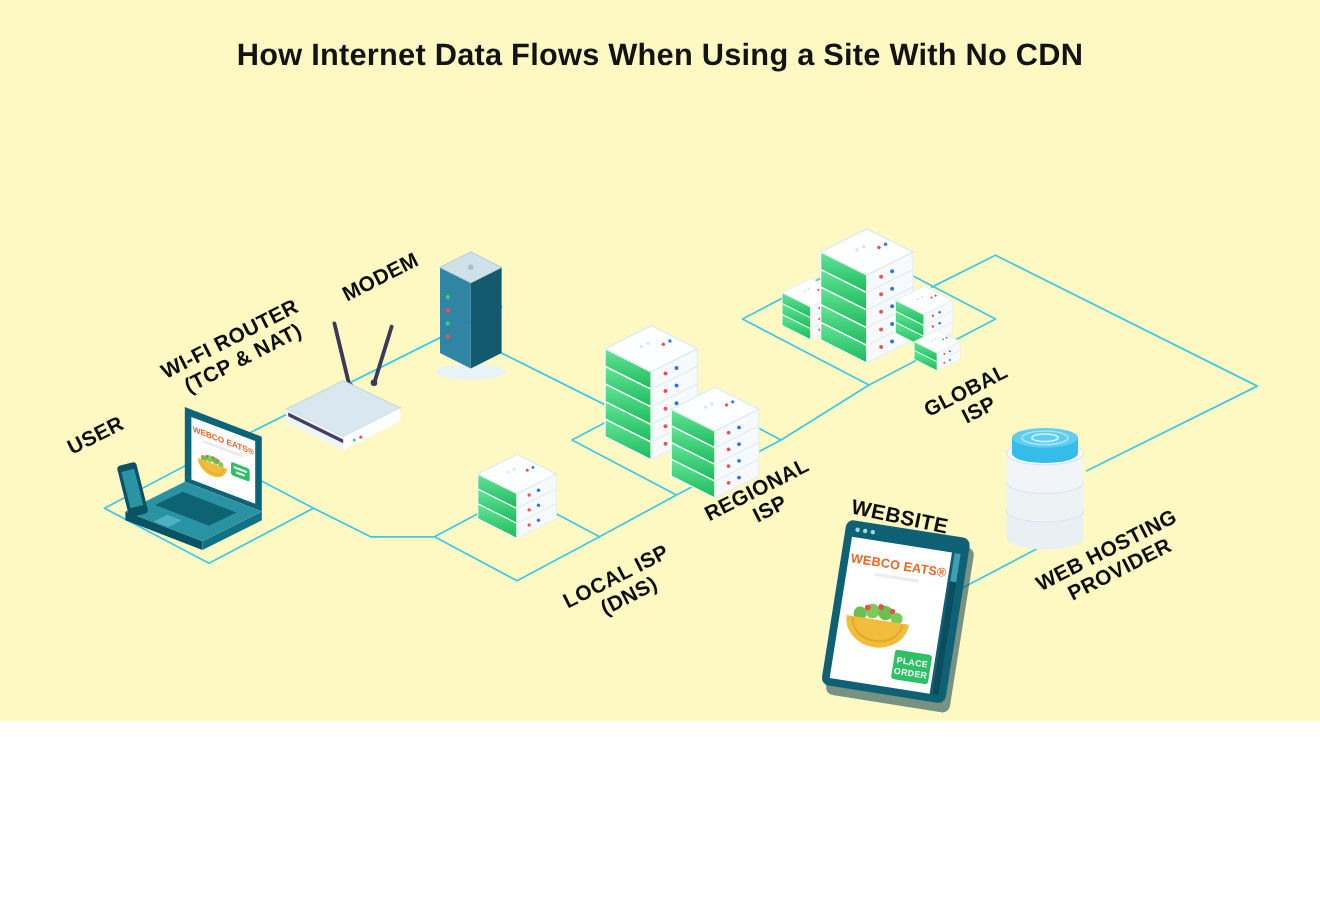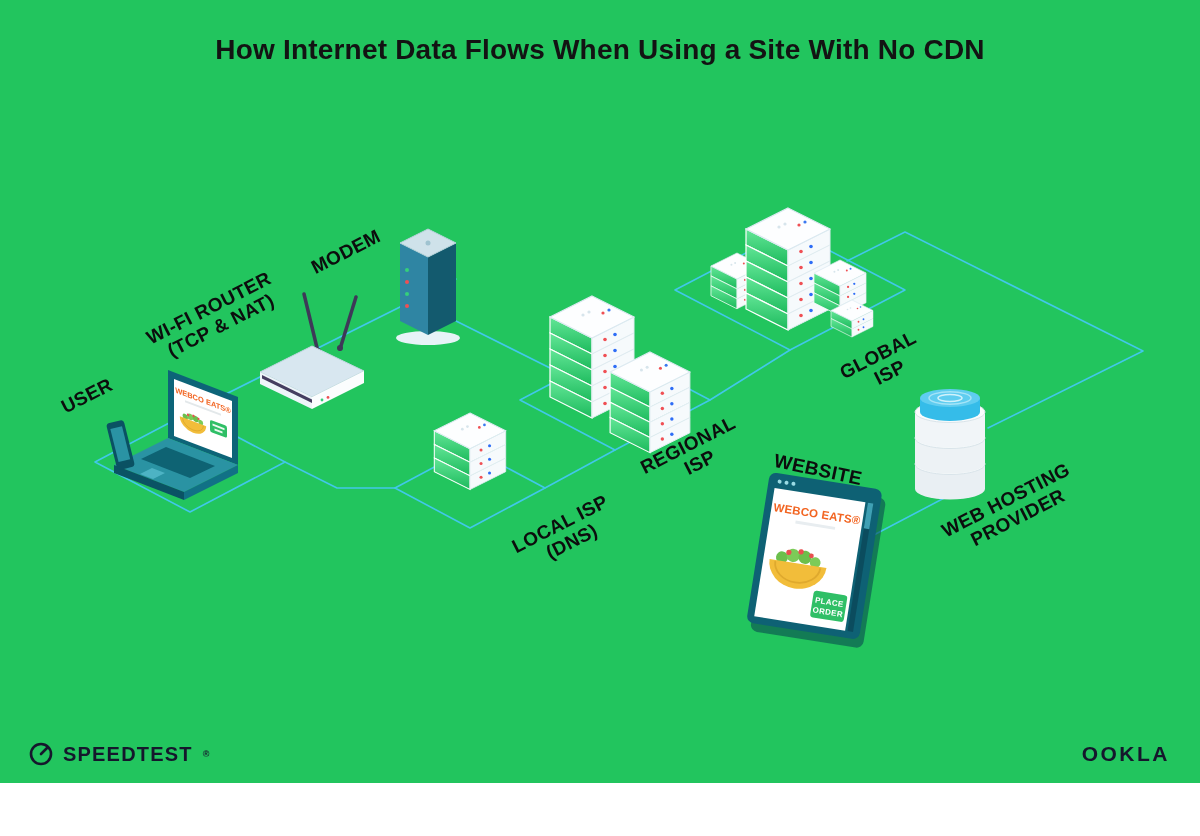--- a/index.html
+++ b/index.html
@@ -1,17 +1,17 @@
 <!DOCTYPE html>
 <html style="--line: #41c8e9; --green: #2fc96a; --orange: #f26522; --teal: #0e6174; --ink: #131313;"><head>
 <meta charset="utf-8">
 <style>
   *{margin:0;padding:0;box-sizing:border-box}
   html,body{background:#ffffff;font-family:"Liberation Sans",sans-serif}
-  .page{position:relative;width:1200px;height:783px;background:#22c55e;overflow:hidden}
+  .page{position:relative;width:1200px;height:656px;background:#fef9c3;overflow:hidden}
   .hdr{position:absolute;top:34px;left:0;right:0;text-align:center;z-index:3}
   .hdr h1{font-size:28px;font-weight:bold;color:var(--ink,#131313);letter-spacing:.2px}
   .hdr p{margin-top:13px;font-size:23px;color:#4e5356;font-weight:400}
   .scene{position:absolute;left:0;top:0;width:1200px;height:836px;z-index:1}
   .flow{fill:none;stroke:var(--line,#41c8e9);stroke-width:1.6;stroke-linejoin:round;stroke-linecap:round}
   .lbl{font-family:"Liberation Sans",sans-serif;font-size:19px;font-weight:bold;fill:#0c0d0d;text-anchor:middle;letter-spacing:.4px}
   .brand{font-family:"Liberation Sans",sans-serif;font-size:11.5px;font-weight:bold;fill:var(--orange,#f26522);text-anchor:middle;letter-spacing:.2px}
   .brand-sm{font-family:"Liberation Sans",sans-serif;font-size:7.5px;font-weight:bold;fill:var(--orange,#f26522);text-anchor:middle}
   .btn-txt{font-family:"Liberation Sans",sans-serif;font-size:8px;font-weight:bold;fill:#ffffff;text-anchor:middle;letter-spacing:.3px}
   .ftr{position:absolute;left:28px;right:30px;bottom:16px;display:flex;justify-content:space-between;align-items:center;z-index:3}
@@ -320,27 +320,14 @@
       <text class="lbl" transform="translate(818,470) rotate(12)">
         <tspan x="0" y="6">WEBSITE</tspan>
       </text>
       <text class="lbl" transform="translate(1013,508) rotate(-27)">
         <tspan x="0" y="-4">WEB HOSTING</tspan>
         <tspan x="0" y="17">PROVIDER</tspan>
       </text>
     </g>
   </svg>
 
-  <footer class="ftr">
-    <div class="st">
-      <svg width="26" height="26" viewBox="0 0 26 26">
-        <circle cx="13" cy="13" r="10" fill="none" stroke="#15172c" stroke-width="2.6"></circle>
-        <path d="M13,13 L19,7" stroke="#15172c" stroke-width="2.6" stroke-linecap="round"></path>
-      </svg>
-      <span>SPEEDTEST</span>
-        <sup>®</sup>
-    </div>
-    <div class="ook">
-      <span>OOKLA</span>
-    </div>
-  </footer>
 
 </div>
 
 </body></html>

